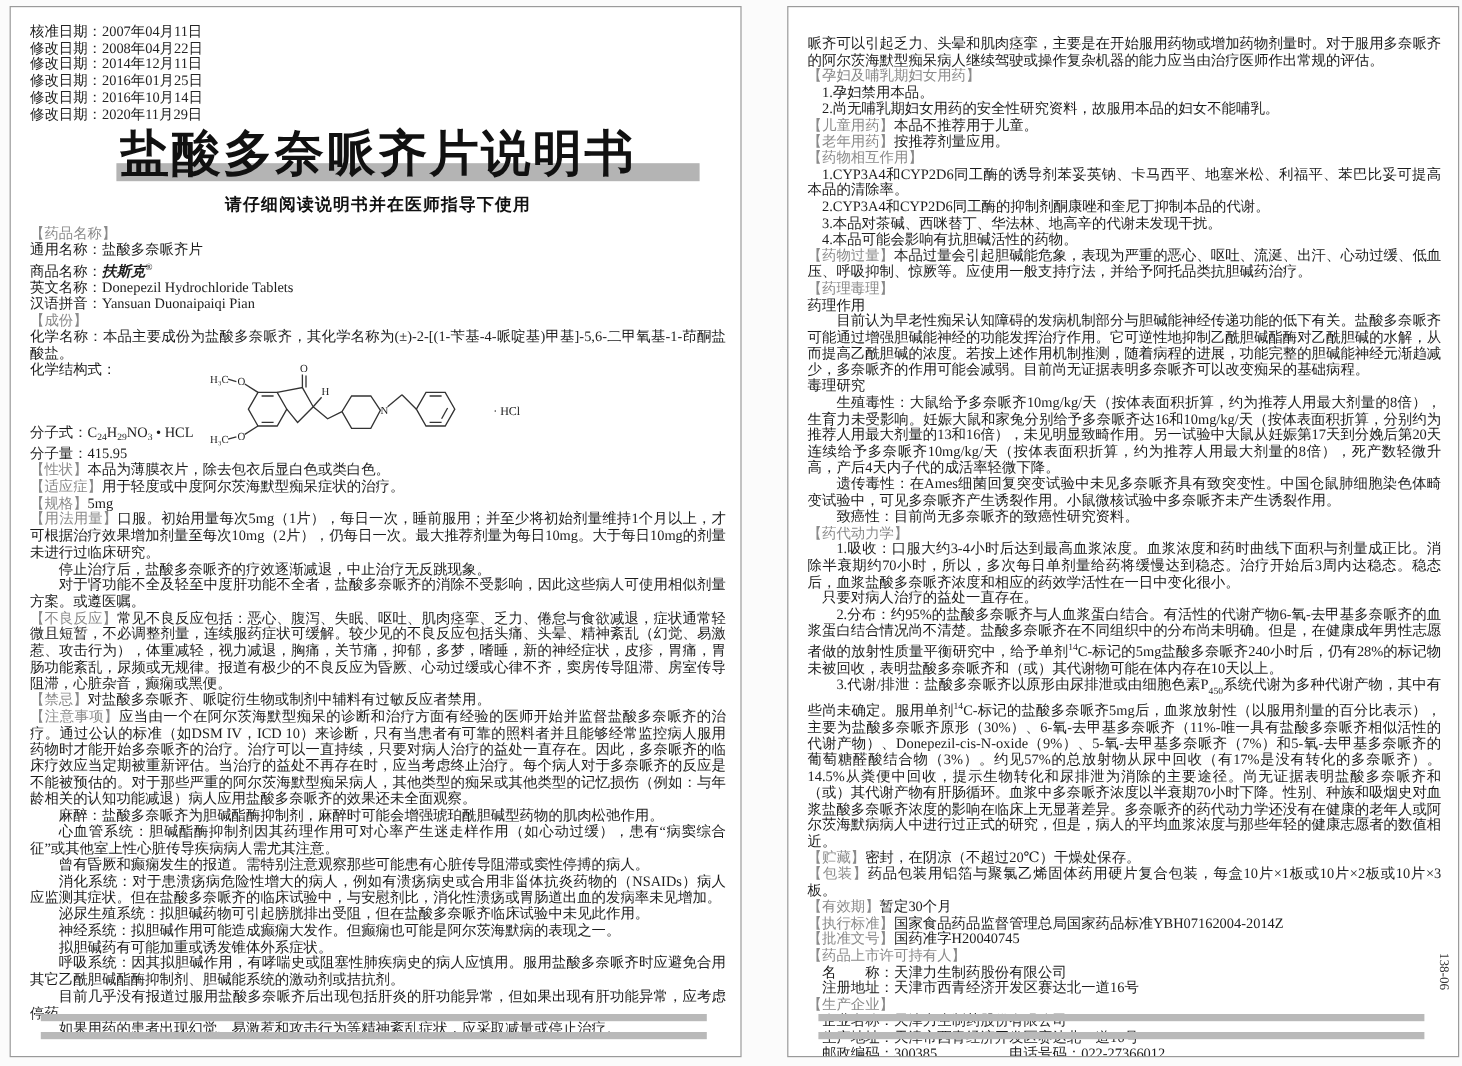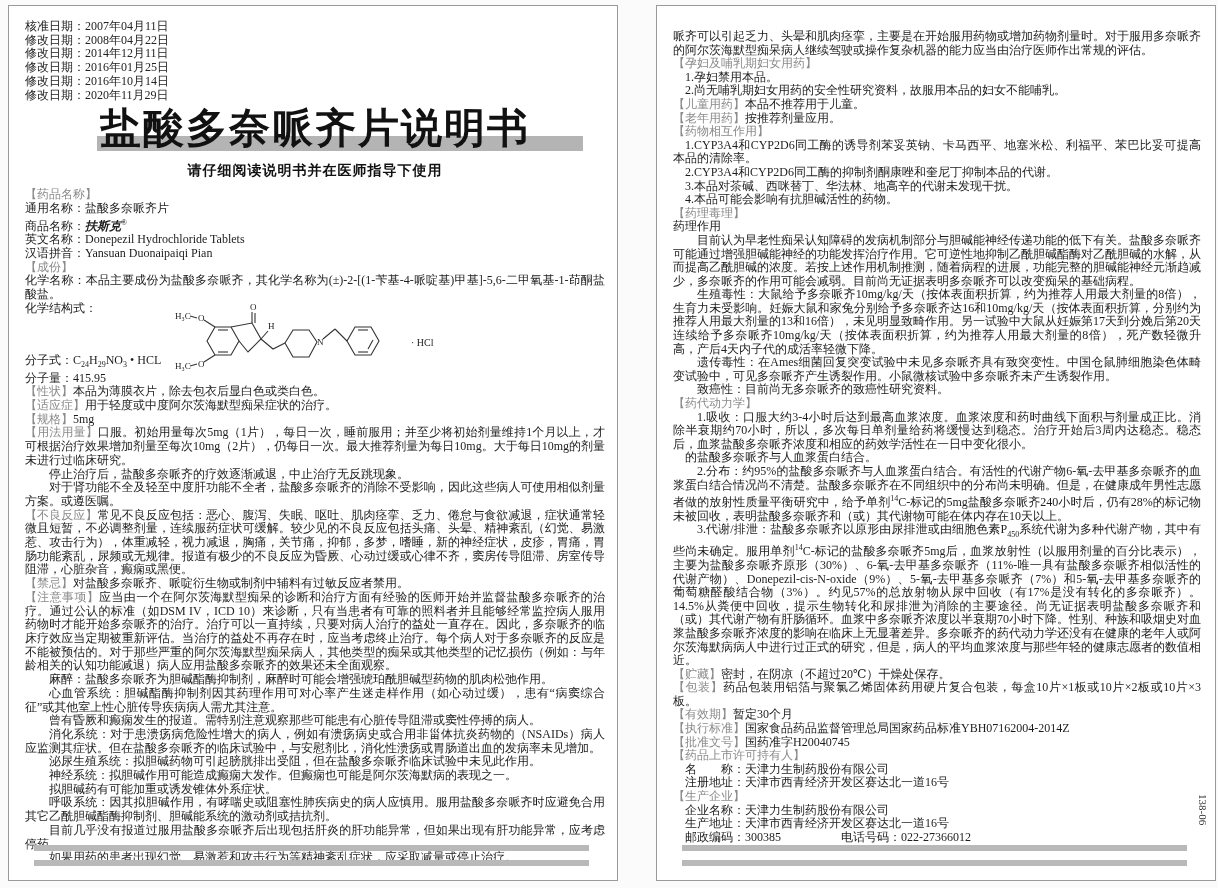--- a/index.html
+++ b/index.html
@@ -166,29 +166,31 @@
       <p><span class="label">【孕妇及哺乳期妇女用药】</span></p>
       <p style="text-indent: 1em;"><span>1.孕妇禁用本品。</span></p>
       <p style="text-indent: 1em;"><span>2.尚无哺乳期妇女用药的安全性研究资料，故服用本品的妇女不能哺乳。</span></p>
       <p><span class="label">【儿童用药】</span><span>本品不推荐用于儿童。</span></p>
       <p><span class="label">【老年用药】</span><span>按推荐剂量应用。</span></p>
       <p><span class="label">【药物相互作用】</span></p>
       <p style="text-indent: 1em;"><span>1.CYP3A4和CYP2D6同工酶的诱导剂苯妥英钠、卡马西平、地塞米松、利福平、苯巴比妥可提高本品的清除率。</span></p>
       <p style="text-indent: 1em;"><span>2.CYP3A4和CYP2D6同工酶的抑制剂酮康唑和奎尼丁抑制本品的代谢。</span></p>
       <p style="text-indent: 1em;"><span>3.本品对茶碱、西咪替丁、华法林、地高辛的代谢未发现干扰。</span></p>
       <p style="text-indent: 1em;"><span>4.本品可能会影响有抗胆碱活性的药物。</span></p>
+      <p><span class="label">【药物过量】</span><span>本品过量会引起胆碱能危象，表现为严重的恶心、呕吐、流涎、出汗、心动过缓、低血压、呼吸抑制、惊厥等。应使用一般支持疗法，并给予阿托品类抗胆碱药治疗。</span></p>
       <p><span class="label">【药理毒理】</span></p>
       <p><span class="bold">药理作用</span></p>
       <p style="text-indent: 2em;"><span>目前认为早老性痴呆认知障碍的发病机制部分与胆碱能神经传递功能的低下有关。盐酸多奈哌齐可能通过增强胆碱能神经的功能发挥治疗作用。它可逆性地抑制乙酰胆碱酯酶对乙酰胆碱的水解，从而提高乙酰胆碱的浓度。若按上述作用机制推测，随着病程的进展，功能完整的胆碱能神经元渐趋减少，多奈哌齐的作用可能会减弱。目前尚无证据表明多奈哌齐可以改变痴呆的基础病程。</span></p>
+      <p><span class="bold">毒理研究</span></p>
       <p style="text-indent: 2em;"><span>生殖毒性：大鼠给予多奈哌齐10mg/kg/天（按体表面积折算，约为推荐人用最大剂量的8倍），生育力未受影响。妊娠大鼠和家兔分别给予多奈哌齐达16和10mg/kg/天（按体表面积折算，分别约为推荐人用最大剂量的13和16倍），未见明显致畸作用。另一试验中大鼠从妊娠第17天到分娩后第20天连续给予多奈哌齐10mg/kg/天（按体表面积折算，约为推荐人用最大剂量的8倍），死产数轻微升高，产后4天内子代的成活率轻微下降。</span></p>
       <p style="text-indent: 2em;"><span>遗传毒性：在Ames细菌回复突变试验中未见多奈哌齐具有致突变性。中国仓鼠肺细胞染色体畸变试验中，可见多奈哌齐产生诱裂作用。小鼠微核试验中多奈哌齐未产生诱裂作用。</span></p>
       <p style="text-indent: 2em;"><span>致癌性：目前尚无多奈哌齐的致癌性研究资料。</span></p>
       <p><span class="label">【药代动力学】</span></p>
       <p style="text-indent: 2em;"><span>1.吸收：口服大约3-4小时后达到最高血浆浓度。血浆浓度和药时曲线下面积与剂量成正比。消除半衰期约70小时，所以，多次每日单剂量给药将缓慢达到稳态。治疗开始后3周内达稳态。稳态后，血浆盐酸多奈哌齐浓度和相应的药效学活性在一日中变化很小。</span></p>
-      <p style="text-indent: 1em;"><span>的盐酸多奈哌齐与人血浆蛋白结合。</span></p>
+      <p style="text-indent: 1em;"><span>只要对病人治疗的益处一直存在。</span></p>
       <p style="text-indent: 2em;"><span>2.分布：约95%的盐酸多奈哌齐与人血浆蛋白结合。有活性的代谢产物6-氧-去甲基多奈哌齐的血浆蛋白结合情况尚不清楚。盐酸多奈哌齐在不同组织中的分布尚未明确。但是，在健康成年男性志愿者做的放射性质量平衡研究中，给予单剂</span><span class="sup">14</span><span>C-标记的5mg盐酸多奈哌齐240小时后，仍有28%的标记物未被回收，表明盐酸多奈哌齐和（或）其代谢物可能在体内存在10天以上。</span></p>
       <p style="text-indent: 2em;"><span>3.代谢/排泄：盐酸多奈哌齐以原形由尿排泄或由细胞色素P</span><span class="sub">450</span><span>系统代谢为多种代谢产物，其中有些尚未确定。服用单剂</span><span class="sup">14</span><span>C-标记的盐酸多奈哌齐5mg后，血浆放射性（以服用剂量的百分比表示），主要为盐酸多奈哌齐原形（30%）、6-氧-去甲基多奈哌齐（11%-唯一具有盐酸多奈哌齐相似活性的代谢产物）、Donepezil-cis-N-oxide（9%）、5-氧-去甲基多奈哌齐（7%）和5-氧-去甲基多奈哌齐的葡萄糖醛酸结合物（3%）。约见57%的总放射物从尿中回收（有17%是没有转化的多奈哌齐）。14.5%从粪便中回收，提示生物转化和尿排泄为消除的主要途径。尚无证据表明盐酸多奈哌齐和（或）其代谢产物有肝肠循环。血浆中多奈哌齐浓度以半衰期70小时下降。性别、种族和吸烟史对血浆盐酸多奈哌齐浓度的影响在临床上无显著差异。多奈哌齐的药代动力学还没有在健康的老年人或阿尔茨海默病病人中进行过正式的研究，但是，病人的平均血浆浓度与那些年轻的健康志愿者的数值相近。</span></p>
       <p><span class="label">【贮藏】</span><span>密封，在阴凉（不超过20℃）干燥处保存。</span></p>
       <p><span class="label">【包装】</span><span>药品包装用铝箔与聚氯乙烯固体药用硬片复合包装，每盒10片×1板或10片×2板或10片×3板。</span></p>
       <p><span class="label">【有效期】</span><span>暂定30个月</span></p>
       <p><span class="label">【执行标准】</span><span>国家食品药品监督管理总局国家药品标准YBH07162004-2014Z</span></p>
       <p><span class="label">【批准文号】</span><span>国药准字H20040745</span></p>
       <p><span class="label">【药品上市许可持有人】</span></p>
       <p style="text-indent: 1em;"><span>名　　称：天津力生制药股份有限公司</span></p>
       <p style="text-indent: 1em;"><span>注册地址：天津市西青经济开发区赛达北一道16号</span></p>

